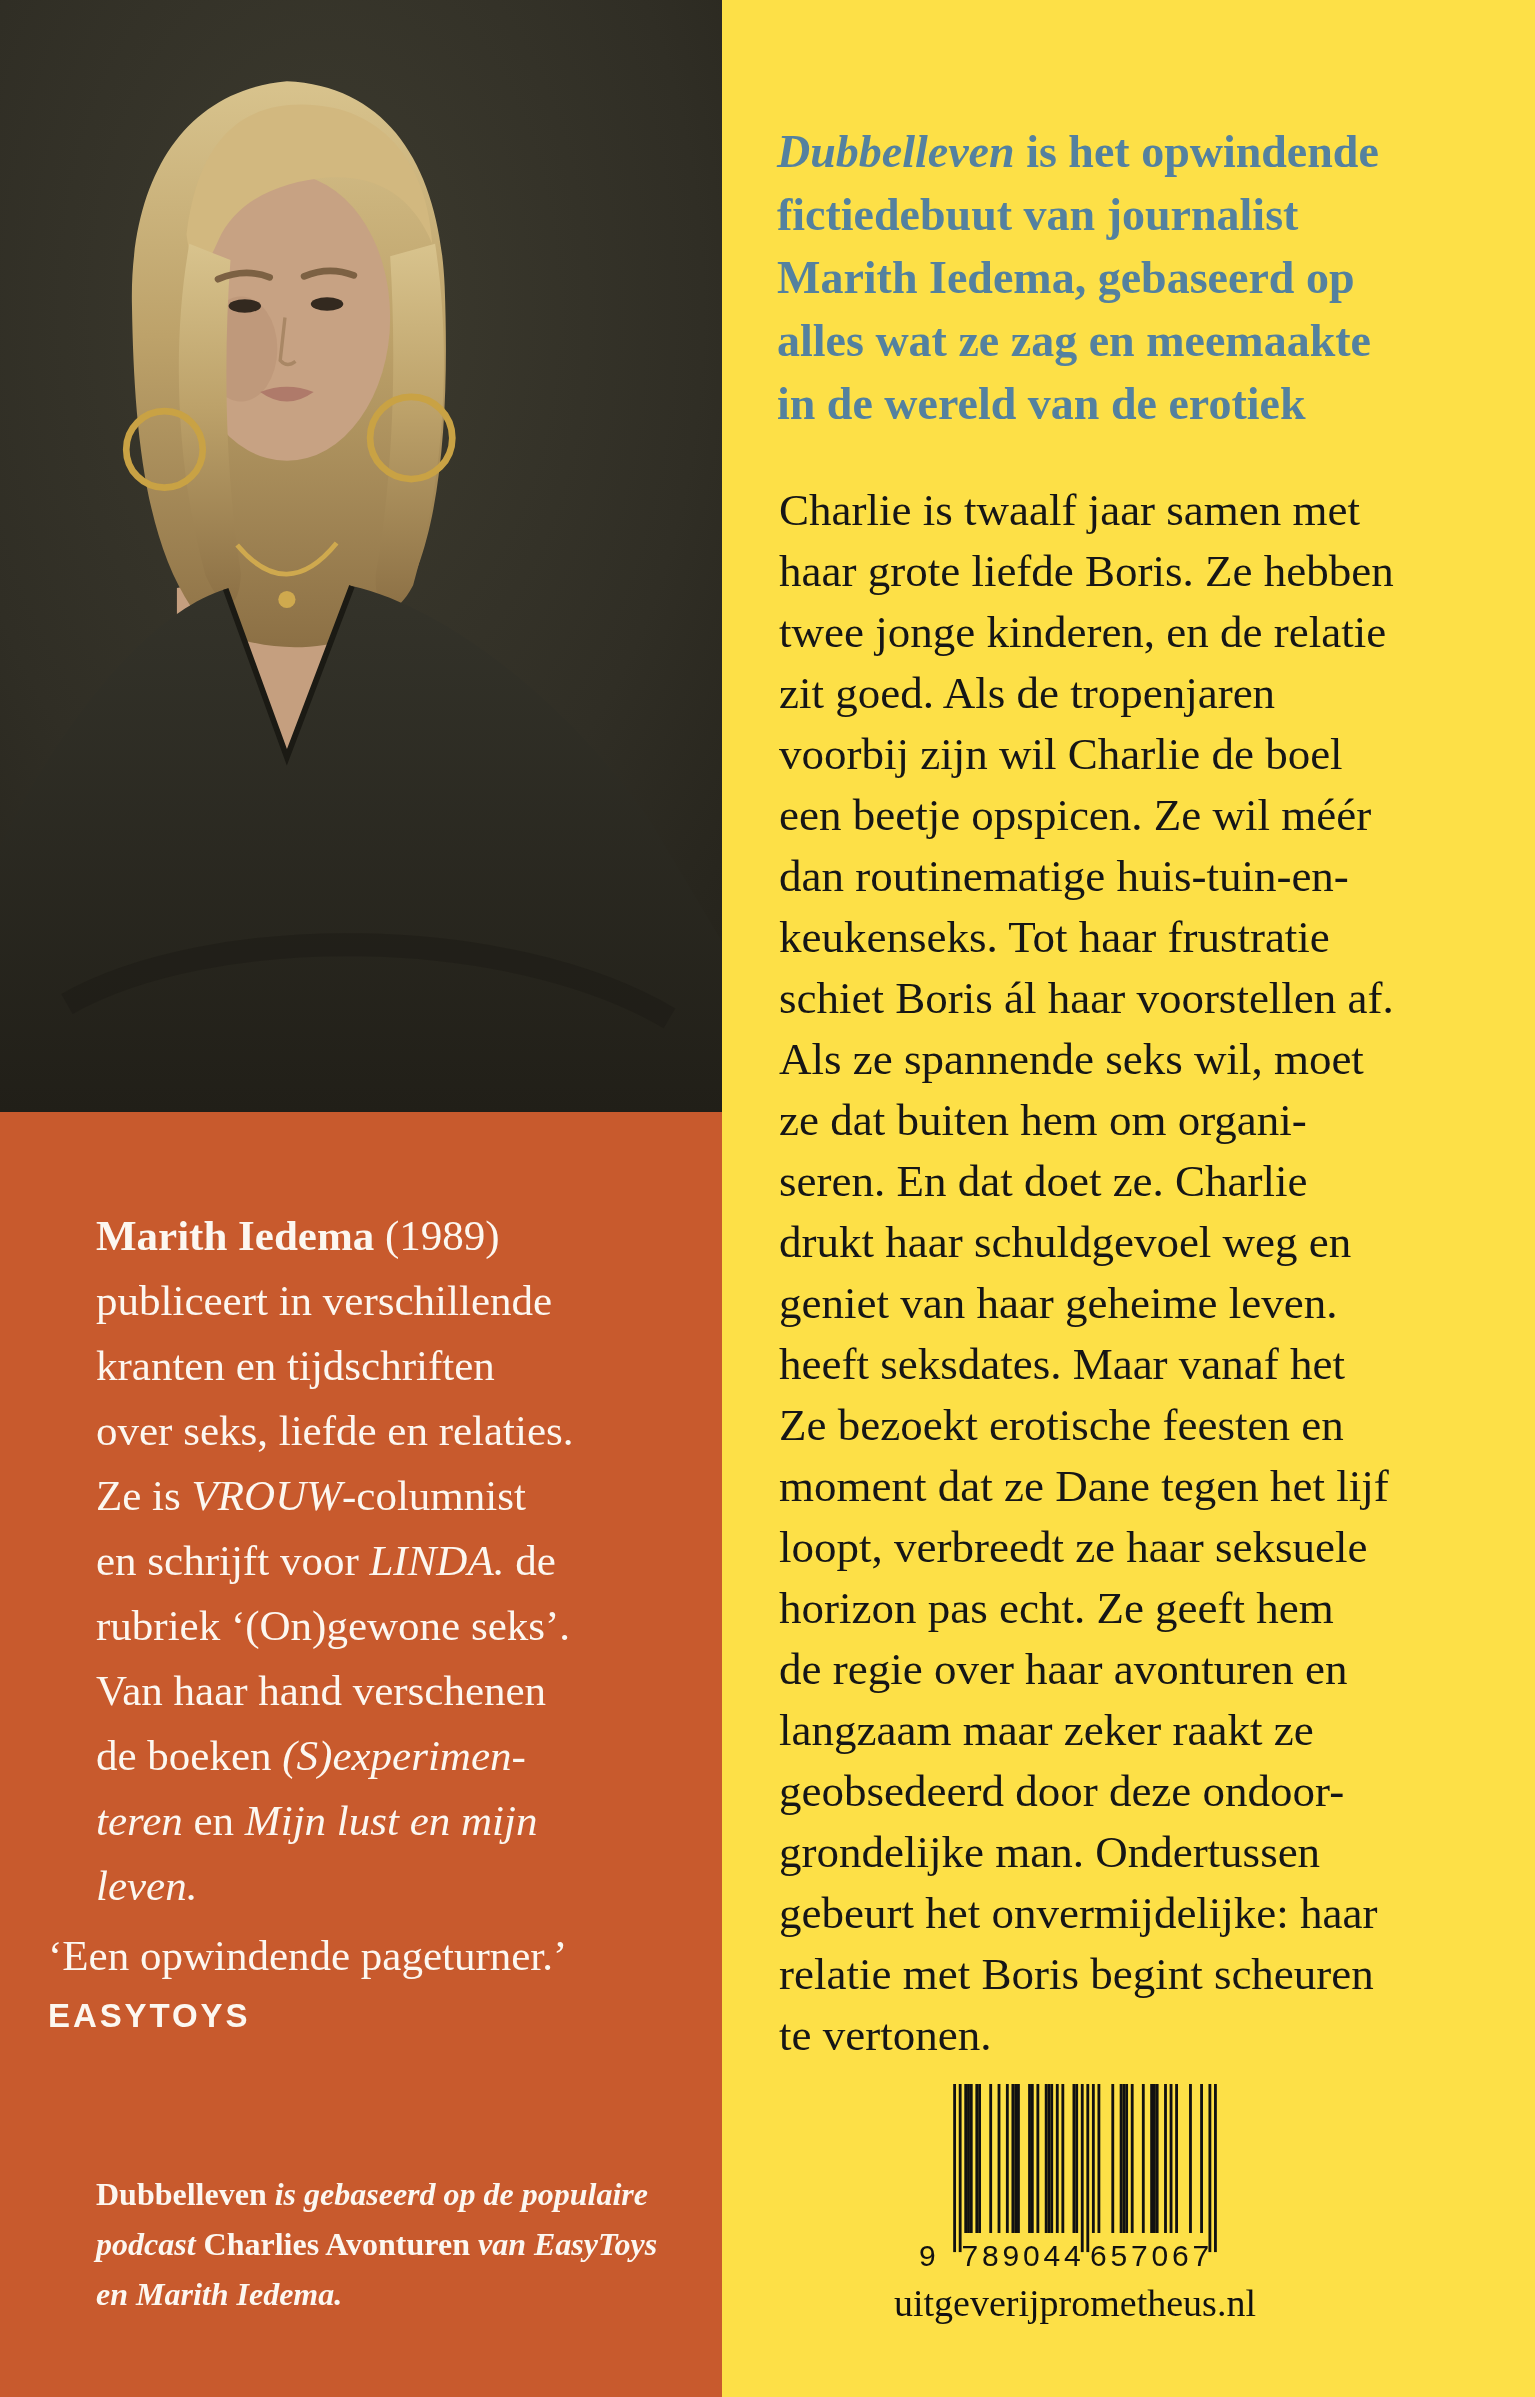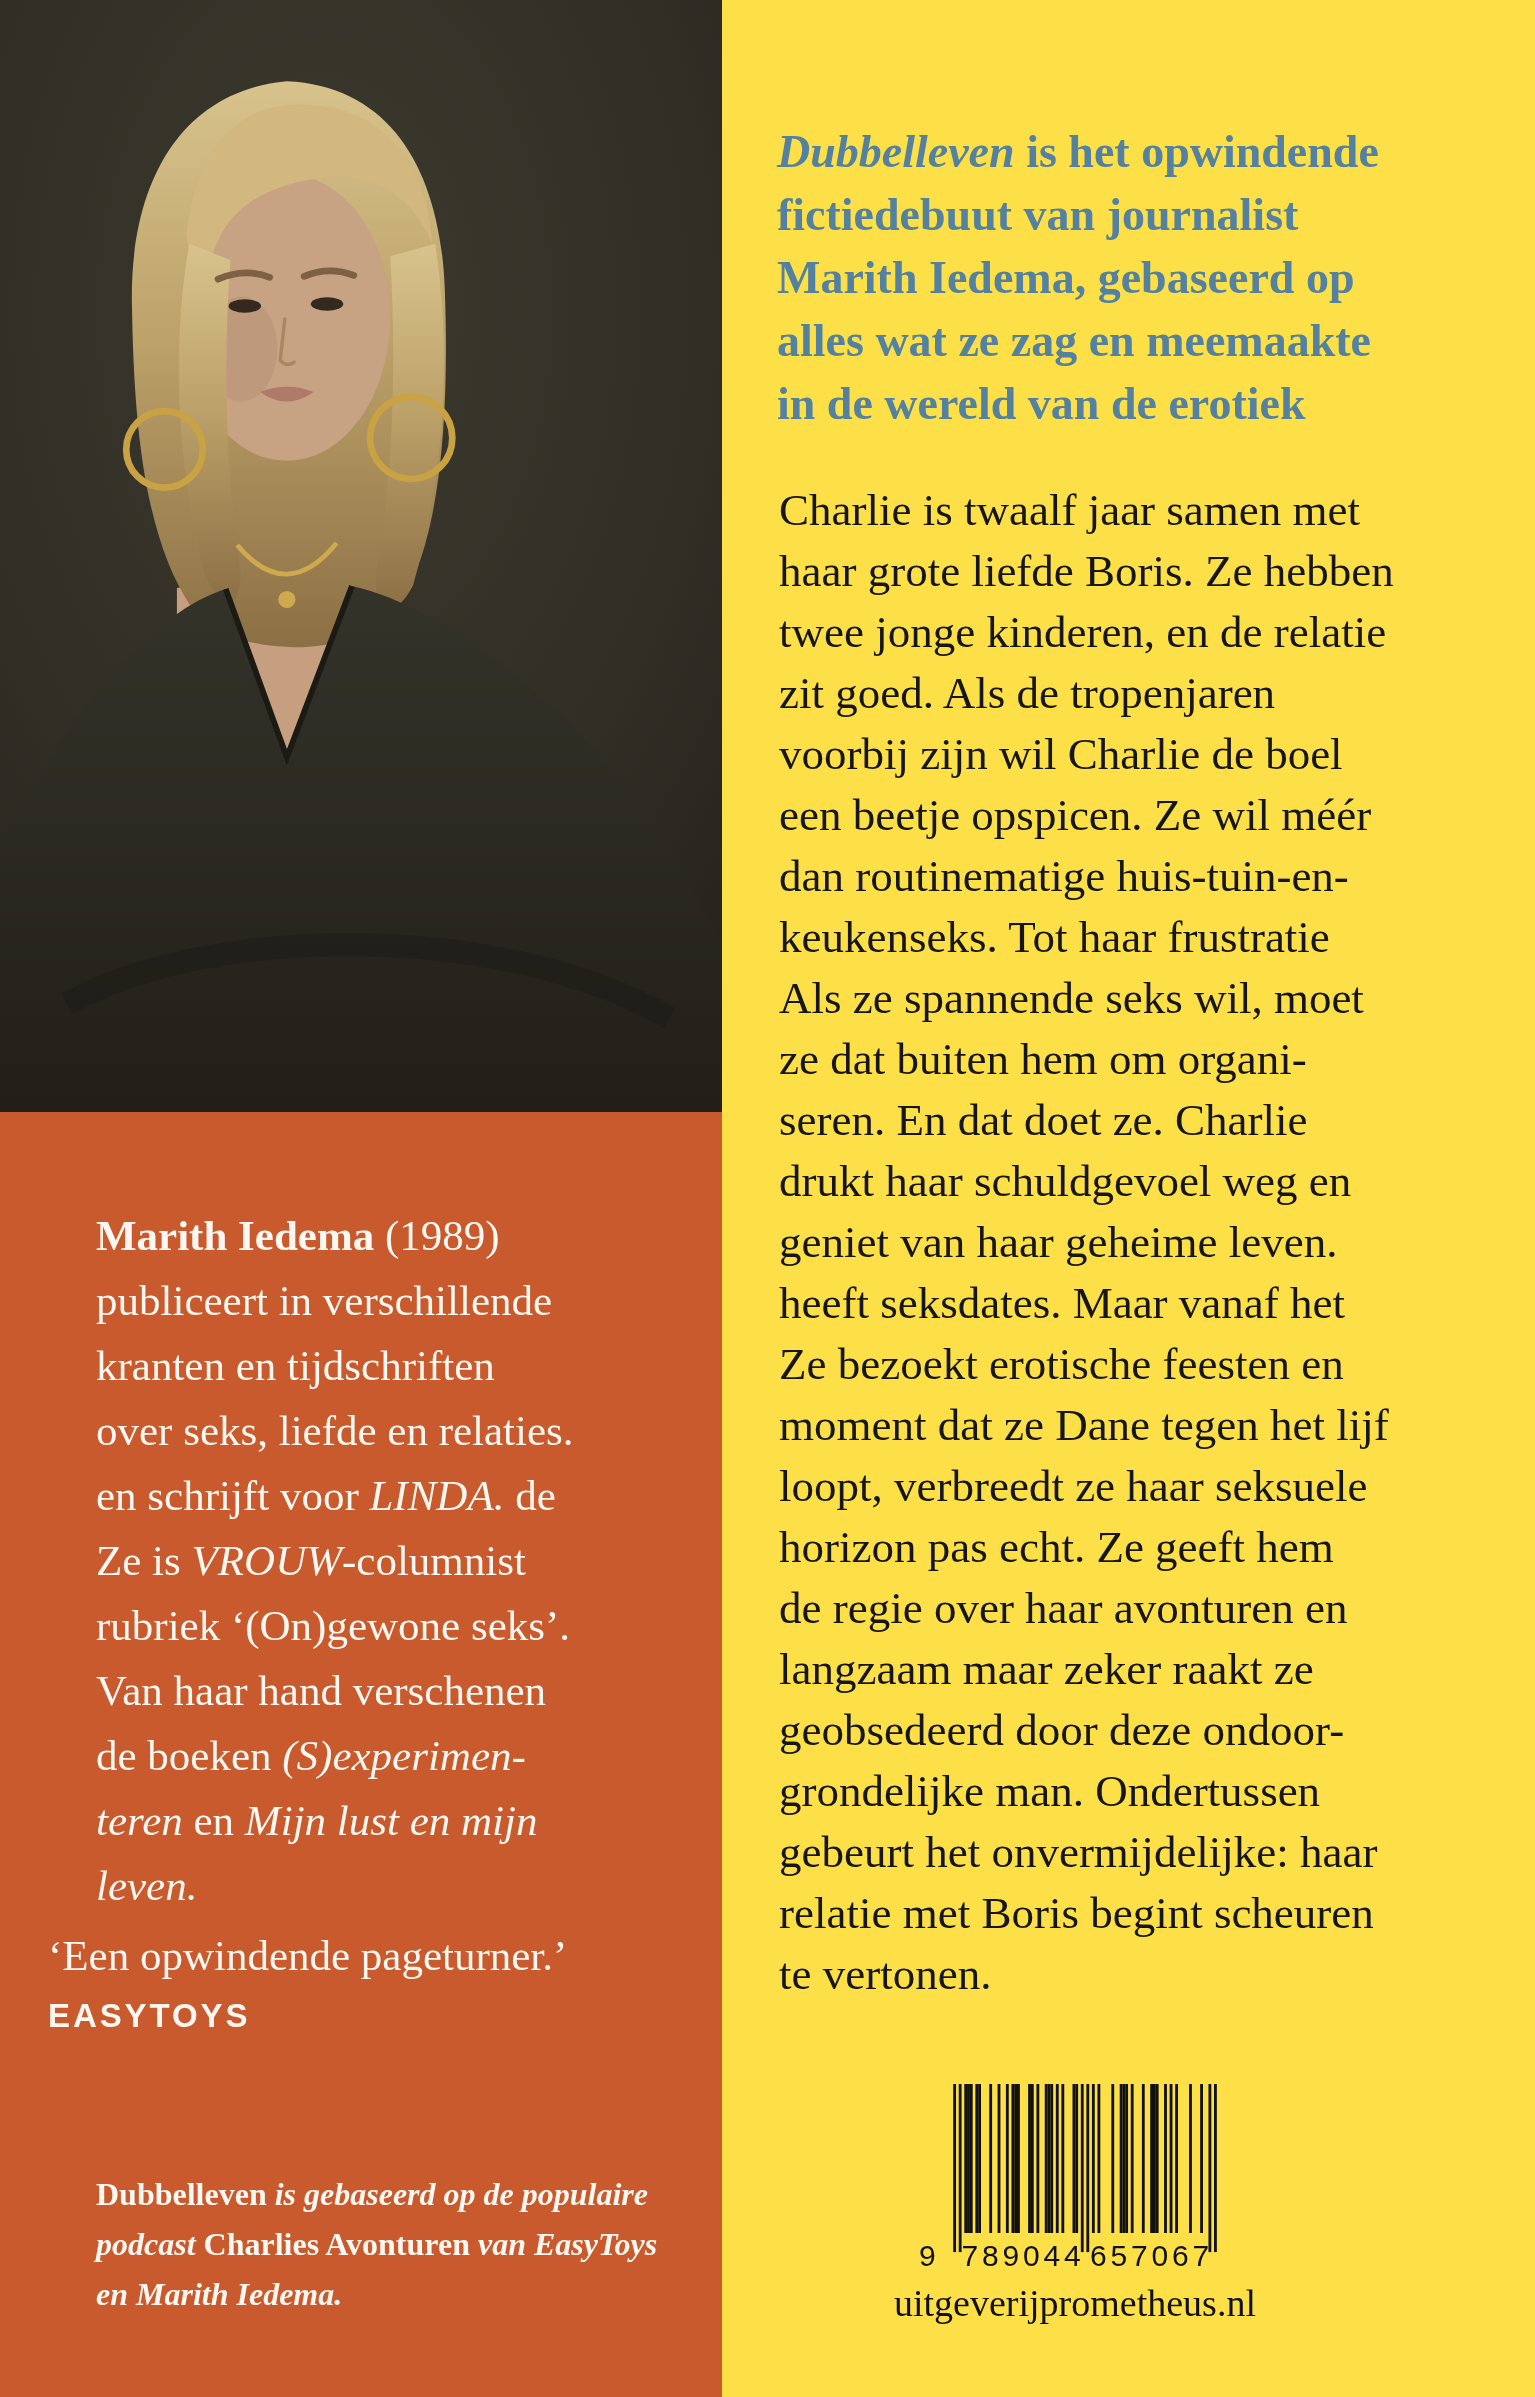--- a/index.html
+++ b/index.html
@@ -86,22 +86,22 @@
         <circle cx="300" cy="627" r="9" fill="#cfa94e"></circle>
       </svg>
     </div>
 
     <div class="orange-panel">
       <div class="bio">
           <div class="tline"><span class="b">Marith Iedema</span><span> (1989)</span></div>
           <div class="tline"><span>publiceert in verschillende</span></div>
           <div class="tline"><span>kranten en tijdschriften</span></div>
           <div class="tline"><span>over seks, liefde en relaties.</span></div>
+          <div class="tline"><span>Ze is </span><span class="i">VROUW</span><span>-columnist</span></div>
           <div class="tline"><span>en schrijft voor </span><span class="i">LINDA.</span><span> de</span></div>
-          <div class="tline"><span>Ze is </span><span class="i">VROUW</span><span>-columnist</span></div>
           <div class="tline"><span>rubriek ‘(On)gewone seks’.</span></div>
           <div class="tline"><span>Van haar hand verschenen</span></div>
           <div class="tline"><span>de boeken </span><span class="i">(S)experimen-</span></div>
           <div class="tline"><span class="i">teren</span><span> en </span><span class="i">Mijn lust en mijn</span></div>
           <div class="tline"><span class="i">leven.</span></div>
         </div>
       <div class="quote-block">
         <div class="quote">‘Een opwindende pageturner.’</div>
         <div class="attribution">EASYTOYS</div>
       </div>
@@ -123,20 +123,21 @@
       </div>
     <div class="synopsis">
         <div class="tline">Charlie is twaalf jaar samen met</div>
         <div class="tline">haar grote liefde Boris. Ze hebben</div>
         <div class="tline">twee jonge kinderen, en de relatie</div>
         <div class="tline">zit goed. Als de tropenjaren</div>
         <div class="tline">voorbij zijn wil Charlie de boel</div>
         <div class="tline">een beetje opspicen. Ze wil méér</div>
         <div class="tline">dan routinematige huis-tuin-en-</div>
         <div class="tline">keukenseks. Tot haar frustratie</div>
+        <div class="tline">schiet Boris ál haar voorstellen af.</div>
         <div class="tline">Als ze spannende seks wil, moet</div>
         <div class="tline">ze dat buiten hem om organi-</div>
         <div class="tline">seren. En dat doet ze. Charlie</div>
         <div class="tline">drukt haar schuldgevoel weg en</div>
         <div class="tline">geniet van haar geheime leven.</div>
         <div class="tline">heeft seksdates. Maar vanaf het</div>
         <div class="tline">Ze bezoekt erotische feesten en</div>
         <div class="tline">moment dat ze Dane tegen het lijf</div>
         <div class="tline">loopt, verbreedt ze haar seksuele</div>
         <div class="tline">horizon pas echt. Ze geeft hem</div>

